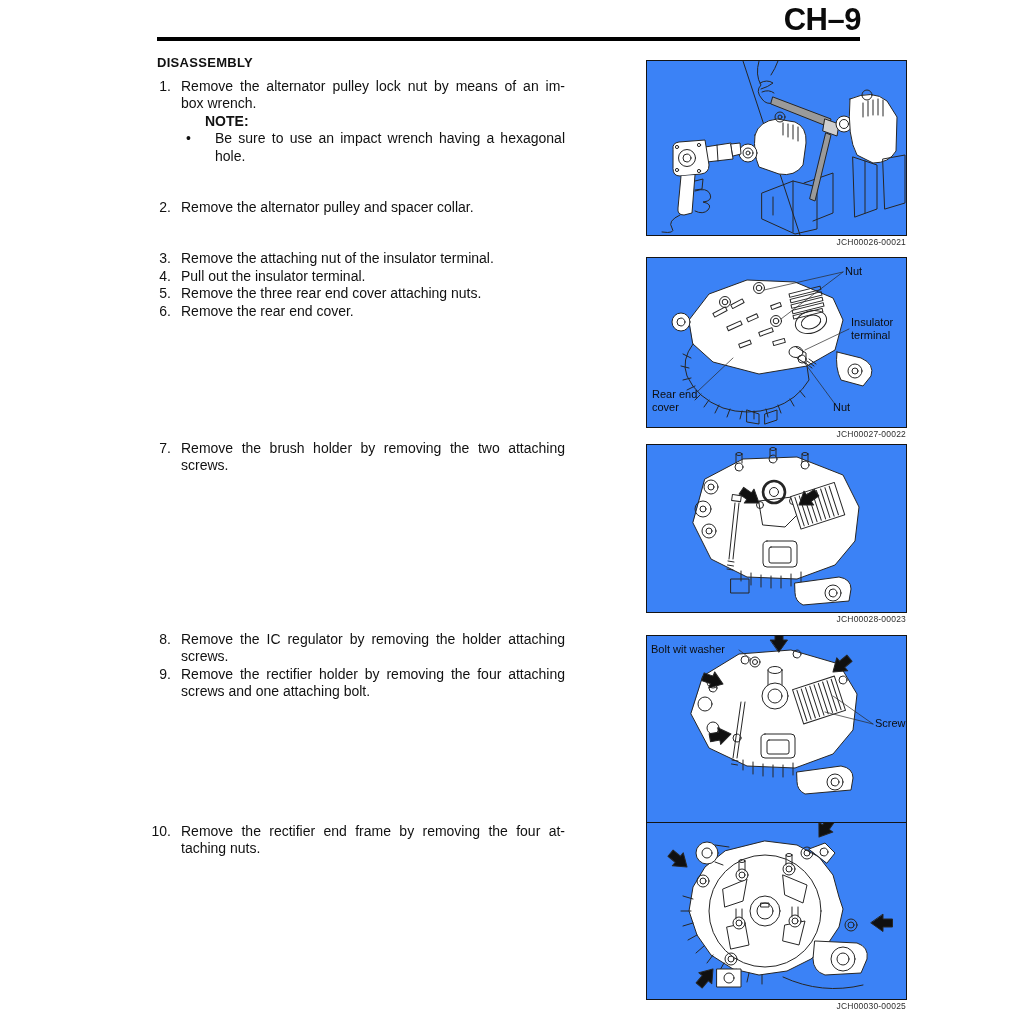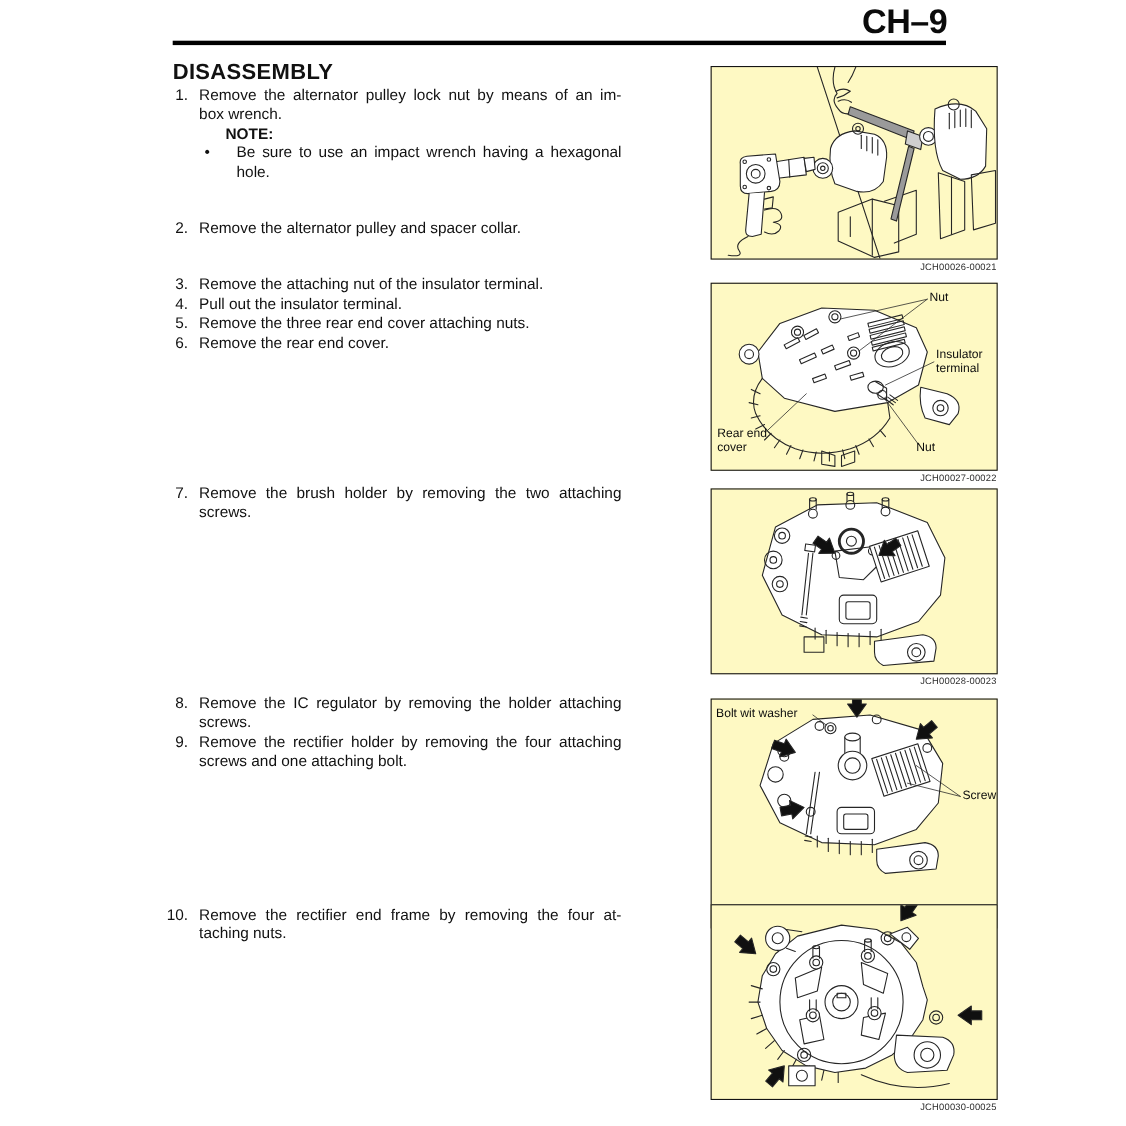--- a/index.html
+++ b/index.html
@@ -2,34 +2,34 @@
 <html><head>
 <meta charset="utf-8">
 <style>
   html,body{margin:0;padding:0;background:#ffffff;}
   #page{position:relative;width:1024px;height:1024px;background:#ffffff;overflow:hidden;
         font-family:"Liberation Sans",sans-serif;color:#111;}
   
   #pagecode{position:absolute;top:2px;right:163px;font-size:31px;font-weight:bold;
             letter-spacing:-0.5px;color:#0b0b0b;}
   #hrule{position:absolute;left:157px;top:37px;width:703px;height:4px;background:#000;}
-  #sectitle{position:absolute;left:157px;top:55px;font-size:20px;font-weight:bold;letter-spacing:0.3px;}
+  #sectitle{position:absolute;left:157px;top:55px;font-size:13px;font-weight:bold;letter-spacing:0.3px;}
   
   .step{position:absolute;left:150px;width:418px;display:flex;}
   .num{width:21px;flex:none;text-align:right;font-size:14px;line-height:17.4px;}
   .txt{margin-left:10px;width:384px;}
   .ln{font-size:14px;line-height:17.4px;white-space:normal;}
   .j{text-align:justify;text-align-last:justify;}
   .note{font-weight:bold;margin-left:24px;}
   .brow{display:flex;}
   .bul{width:29px;flex:none;padding-left:5px;font-size:14px;line-height:17.4px;}
   .btxt{width:355px;}
   
   .fig{position:absolute;left:598px;width:261px;padding-left:48px;}
-  .figbox{position:relative;border:1px solid #141414;background:#fef9c3;box-sizing:border-box;width:261px;}
+  .figbox{position:relative;border:1px solid #141414;background:#3b82f6;box-sizing:border-box;width:261px;}
   .figcap{text-align:right;font-size:8.5px;color:#2d2d2d;letter-spacing:0.2px;margin-top:1px;padding-right:1px;}
   .flabel{position:absolute;font-size:11px;line-height:13px;color:#0d0d0d;}
   svg{display:block;}
   .la *{stroke:#262626;stroke-width:1;fill:none;stroke-linecap:round;stroke-linejoin:round;}
   .la .fW{fill:#fff;}
   .la .fG{fill:#9a9a9a;}
   .la .fL{fill:#cfcfcf;}
   .la .thin{stroke-width:0.7;}
   .la .thick{stroke-width:2.6;}
 </style>

